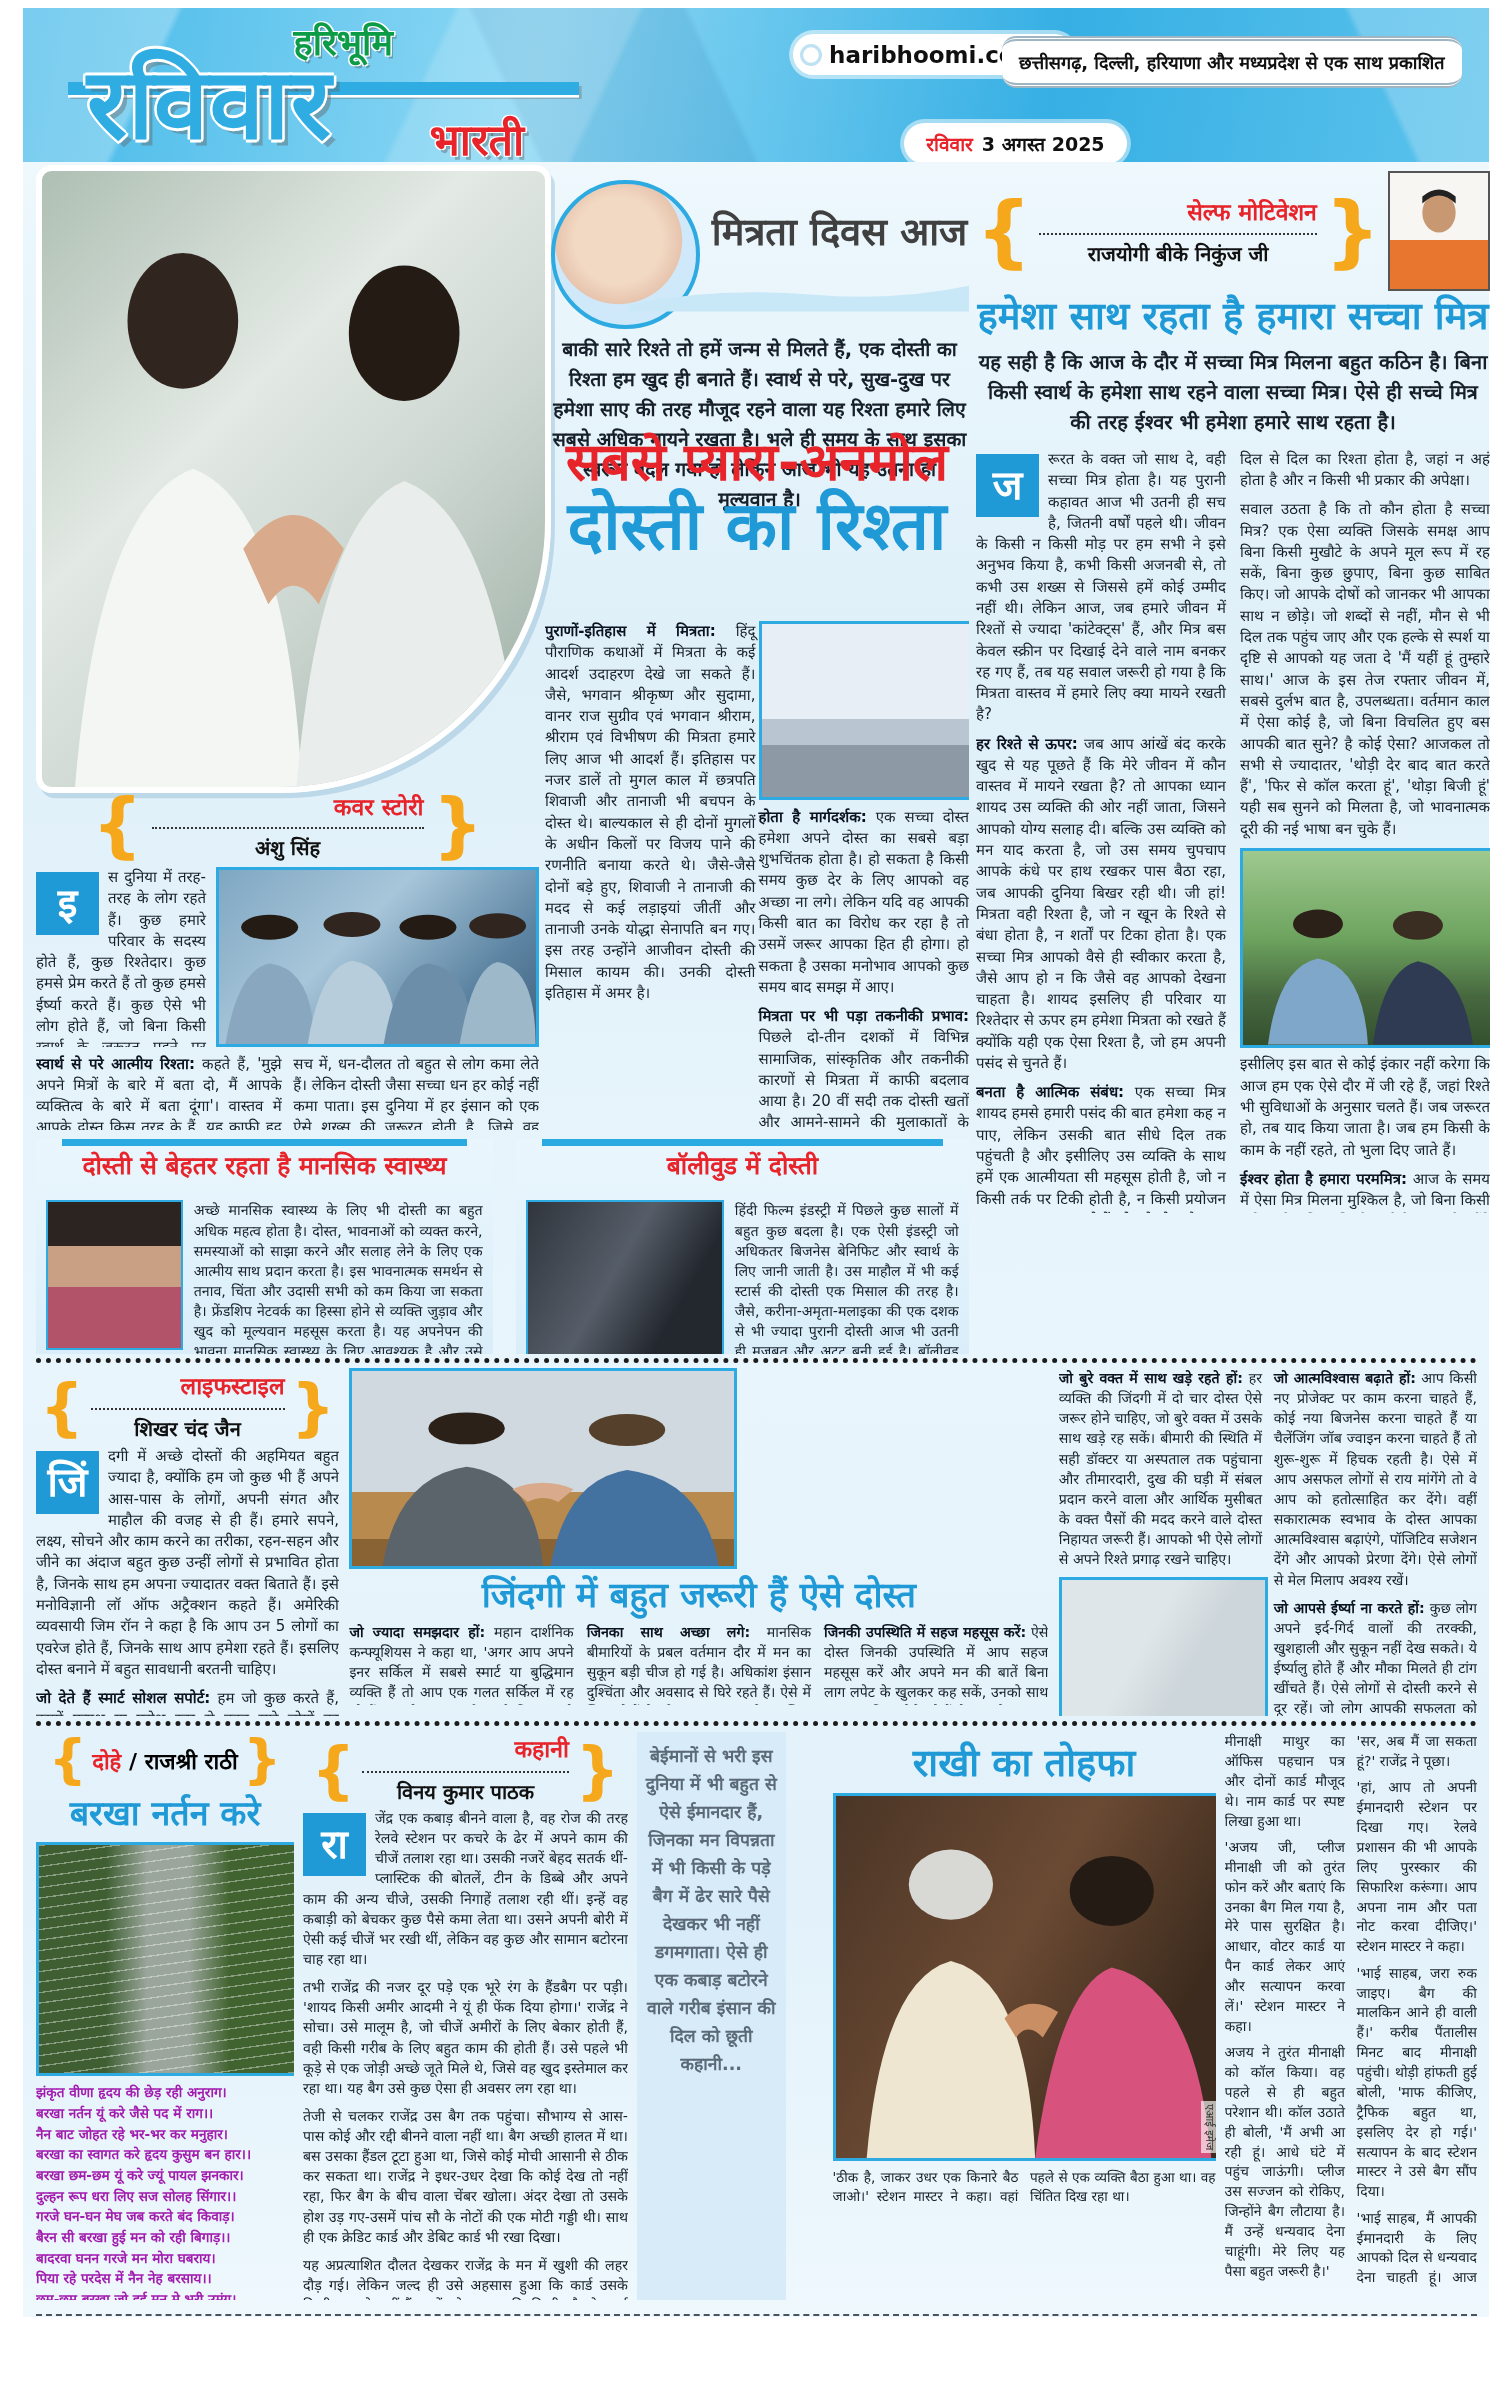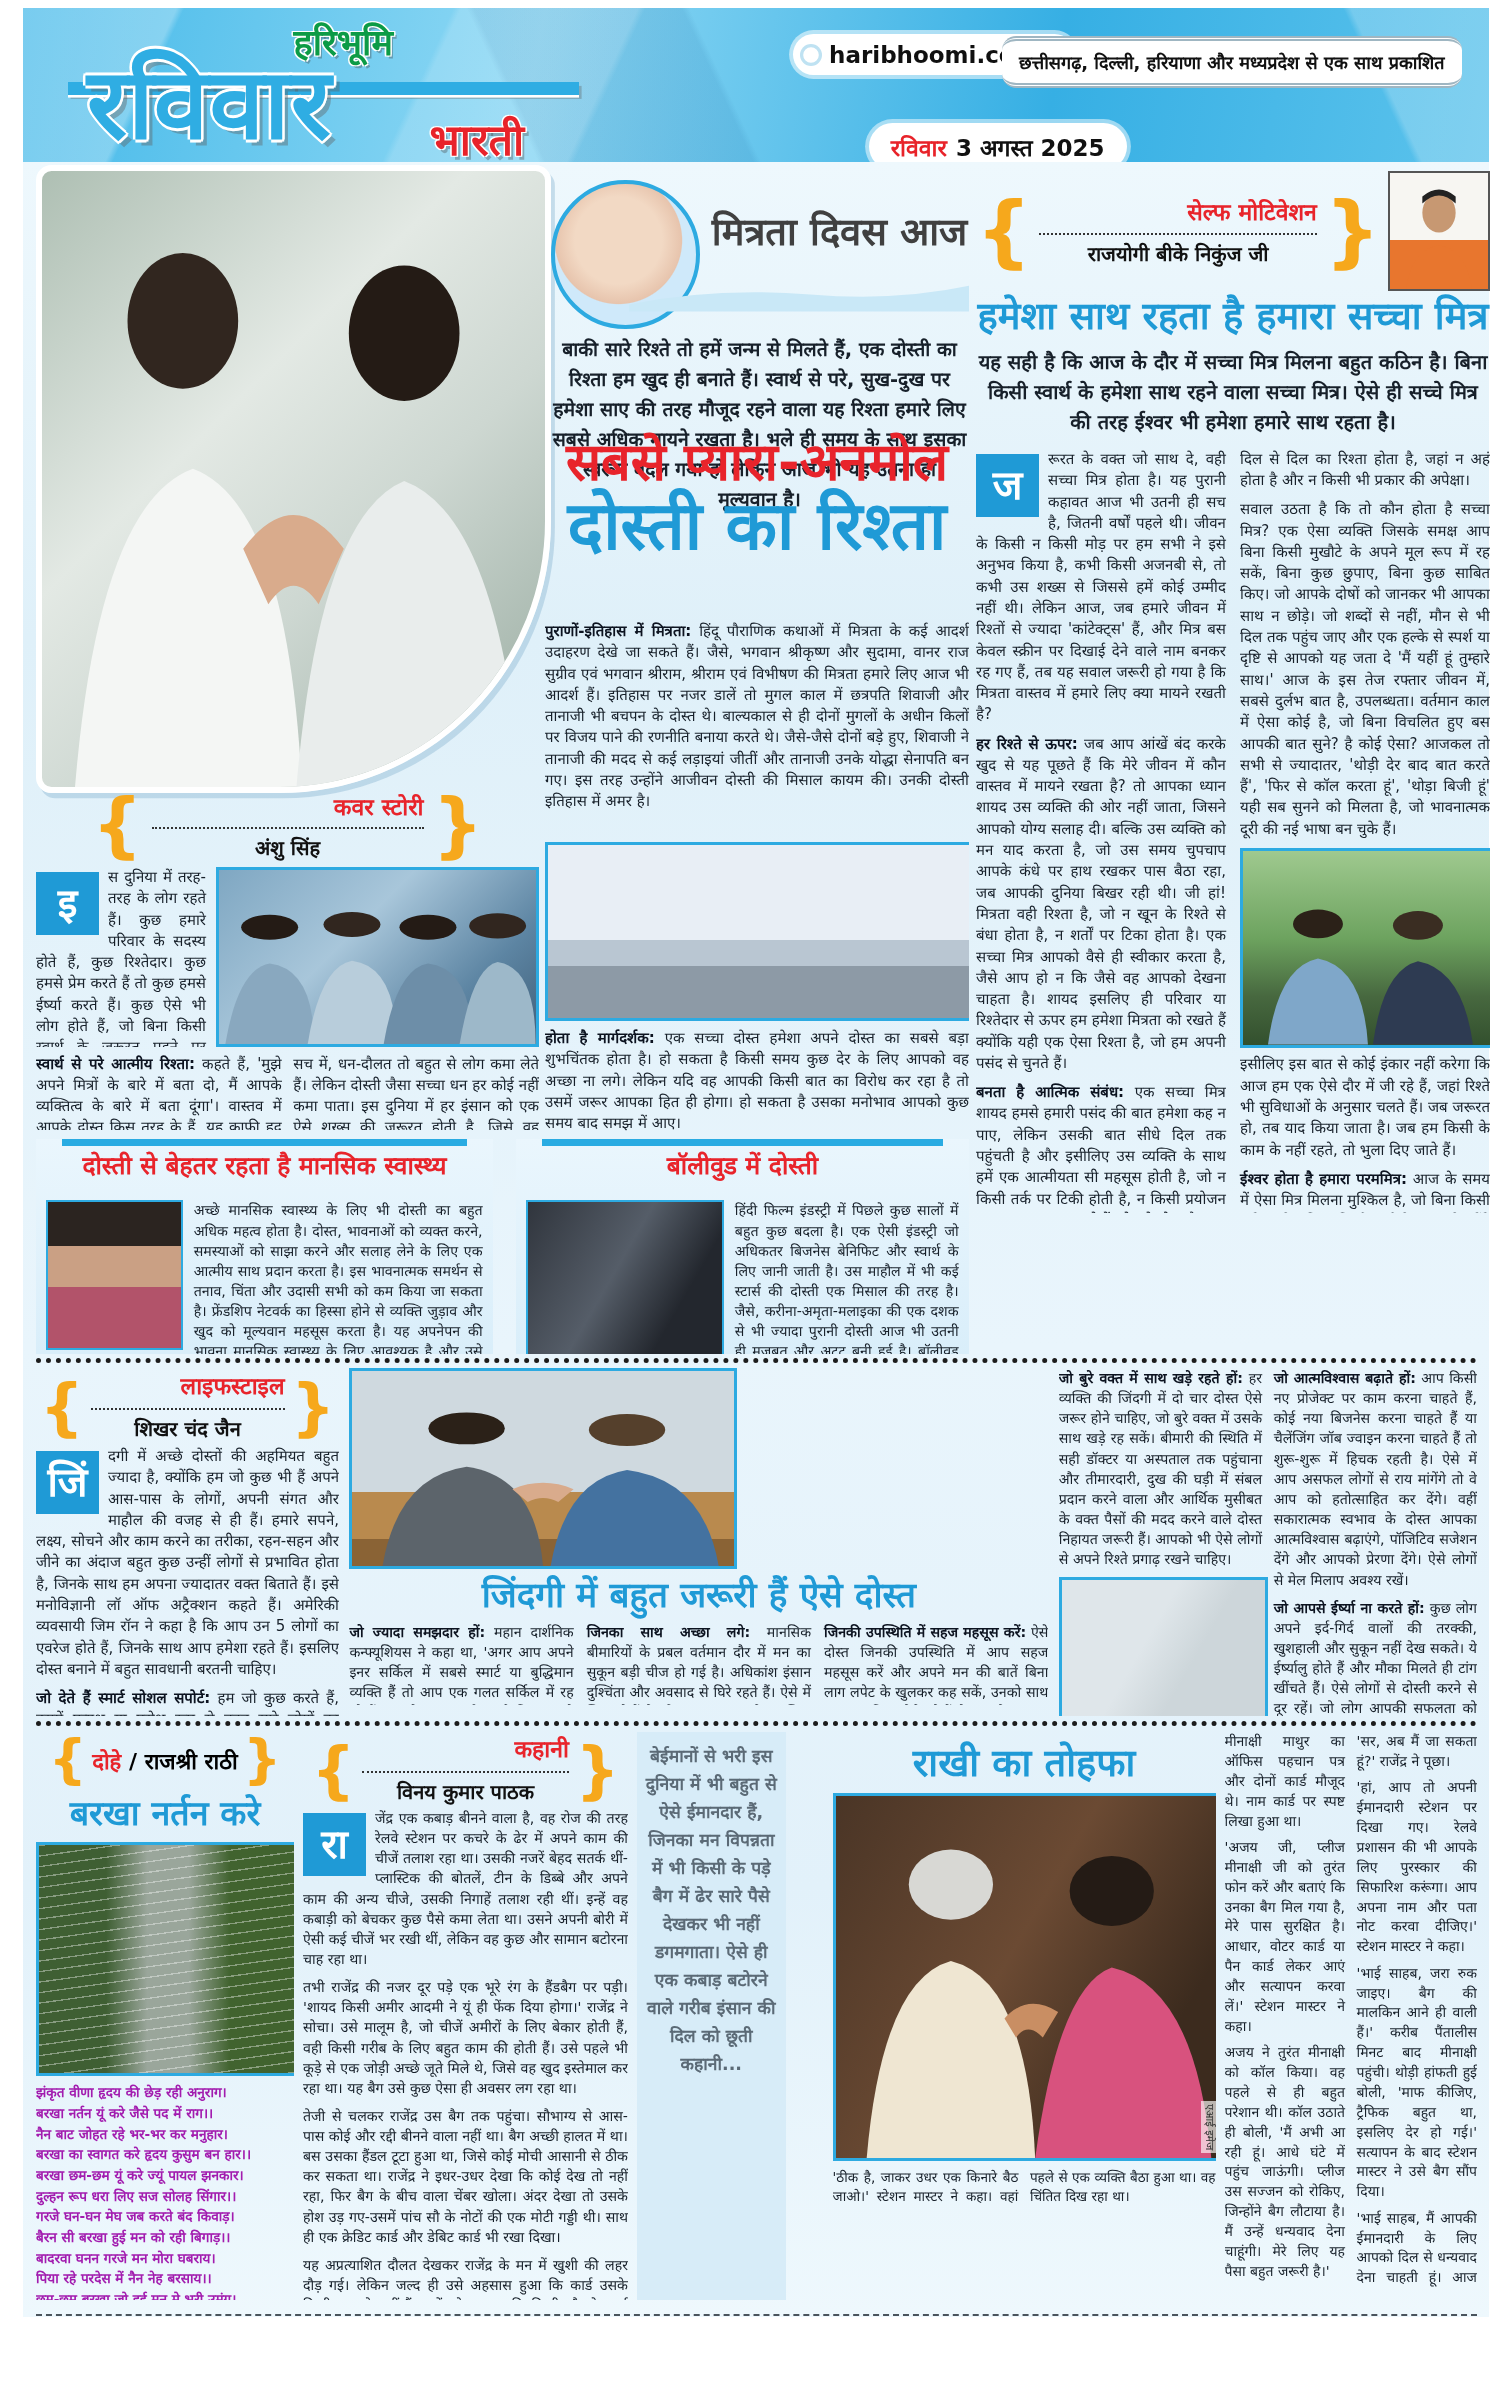--- a/index.html
+++ b/index.html
@@ -22,21 +22,21 @@
   .logo-sub{position:absolute;left:362px;top:97px;font-size:43px;font-weight:900;color:#e8232a;
     text-shadow:1.3px 1.3px 0 #fff,-1.3px -1.3px 0 #fff,1.3px -1.3px 0 #fff,-1.3px 1.3px 0 #fff,3.2px 3.9px 0 rgba(70,70,70,.35);}
   .site-pill{position:absolute;right:414px;top:26px;background:#fff;border-radius:28.5px;padding:7.8px 36px;
     font-size:23px;font-weight:900;color:#101010;box-shadow:0 0 0 3.9px rgba(255,255,255,.55);}
   .site-pill::before,.site-pill::after{content:"";position:absolute;top:50%;width:22px;height:22px;border-radius:50%;
     background:#fff;transform:translateY(-50%);box-shadow:inset 0 0 0 3.2px #bfe2f2;}
   .site-pill::before{left:6.5px;} .site-pill::after{right:6.5px;}
   .pub-pill{position:absolute;right:27px;top:28.5px;background:#fff;border-radius:14.2px;padding:9px 17px;
     font-size:18px;font-weight:700;color:#111;border-top:5.2px double #9fb6c2;border-bottom:5.2px double #9fb6c2;}
   .date-pill{position:absolute;right:362px;top:115px;background:#fff;border-radius:24.6px;padding:7.8px 22px;
-    font-size:23px;font-weight:900;color:#111;box-shadow:0 0 0 3.9px rgba(255,255,255,.5);text-align:center;}
+    font-size:19px;font-weight:900;color:#111;box-shadow:0 0 0 3.9px rgba(255,255,255,.5);text-align:center;}
   .date-pill .red{color:#e8232a;margin-right:9px;}
   
   .red{color:#e8242b;}
   .kicker{color:#e8242b;font-weight:900;font-size:23px;text-align:right;}
   .byline{color:#111;font-weight:800;font-size:20px;text-align:center;}
   .dotted-line{border-top:2.6px dotted #333;margin:5.2px 0;}
   .brace{color:#f6a81c;font-weight:900;line-height:.8;}
   .body-text{font-size:15px;line-height:1.42;color:#17202a;text-align:justify;}
   .para{margin:0 0 7.8px;}
   .lead{font-weight:800;color:#0c1320;}
@@ -69,21 +69,21 @@
   .art-headline{font-size:38px;line-height:1.08;font-weight:900;color:#1f9ad6;text-align:center;margin:3.9px 0 10.4px;}
   .art-intro{font-size:20px;line-height:1.5;font-weight:700;color:#17202a;text-align:center;margin-bottom:11.6px;}
   .art-cols{display:flex;gap:14.2px;height:764px;overflow:hidden;}
   .art-cols .col{flex:1;}
   .bench-photo{width:100%;height:194px;margin:3.9px 0 6.5px;
     background:linear-gradient(180deg,#9fc98f,#6da35f 45%,#47683f 75%,#33502e);}
   
   .cover-headline{position:absolute;left:545px;top:435px;width:424px;text-align:center;}
   .cover-headline .l1{font-size:52px;font-weight:900;color:#e8242b;line-height:1.05;}
   .cover-headline .l2{font-size:67px;font-weight:900;color:#1f9ad6;line-height:1.1;}
-  .cover-cols{position:absolute;left:545px;top:621px;width:424px;height:510px;display:flex;gap:22px;overflow:hidden;flex-direction:column;}
+  .cover-cols{position:absolute;left:545px;top:621px;width:424px;height:510px;display:flex;gap:3px;overflow:hidden;}
   .cover-cols .col{flex:1;}
   .video-photo{width:100%;height:173px;margin-bottom:6.5px;
     background:linear-gradient(180deg,#e8eef5 55%,#b9c6d2 55% 70%,#8d9aa6 70%),
                radial-gradient(circle at 30% 35%,#e9c9ae 0 14%,transparent 15%);}
   .cover-left-lower{position:absolute;left:36px;top:784px;width:503px;height:352px;overflow:hidden;}
   .cl-kicker{display:flex;align-items:center;gap:9px;justify-content:center;height:83px;}
   .cl-kicker .brace{font-size:71px;}
   .cl-kicker-mid{width:272px;}
   .cl-row{display:flex;gap:10.4px;height:180px;overflow:hidden;}
   .cl-narrow{width:170px;flex:0 0 auto;}

